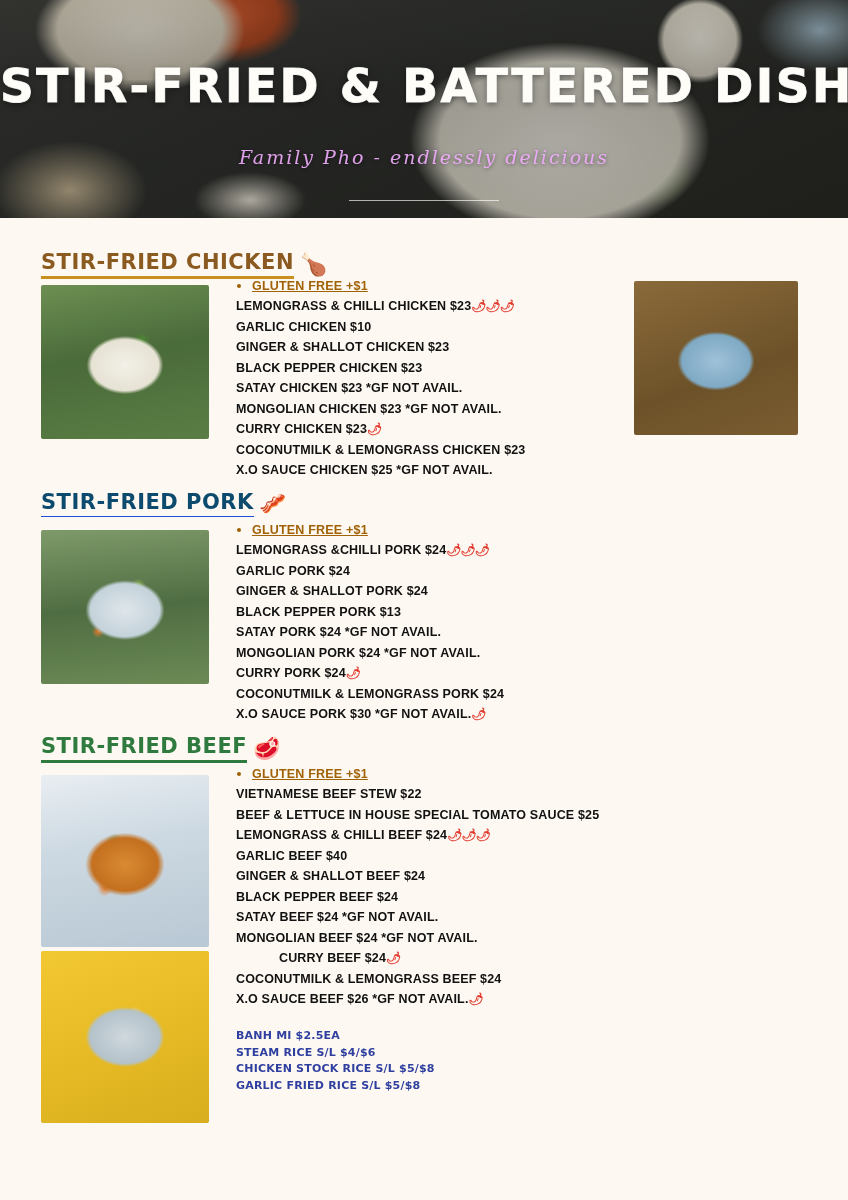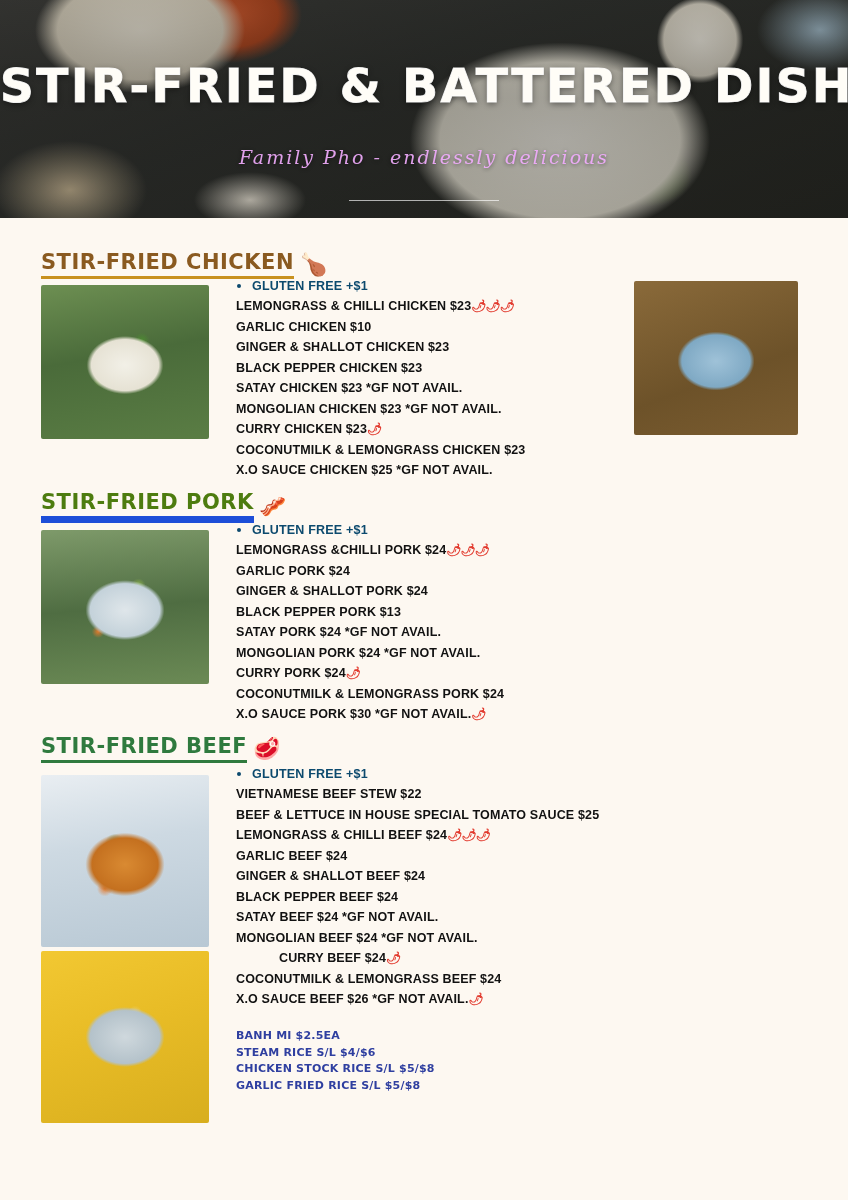--- a/index.html
+++ b/index.html
@@ -85,21 +85,21 @@
   }
   .section-head .label {
     font-family: "DejaVu Sans", sans-serif;
     font-weight: 700;
     font-size: 21px;
     letter-spacing: .5px;
     text-transform: uppercase;
     padding-bottom: 2px;
   }
   .u-chicken .label { color:#8a5a20; border-bottom: 3px solid #c8911f; }
-  .u-pork .label    { color:#4d7c0f; border-bottom: 7px solid #1d4ed8; }
+  .u-pork .label    { color:#0c4a6e; border-bottom: 1px solid #1d4ed8; }
   .u-beef .label    { color:#2f7a3e; border-bottom: 3px solid #2f7a3e; }
 
   .sec-icon { font-size: 22px; line-height: 1; }
 
   .photo {
     position: absolute;
     border-radius: 2px;
     overflow: hidden;
   }
   .ph-chicken {
@@ -142,24 +142,25 @@
       radial-gradient(circle 14px at 46% 46%, #7a6145 0%, rgba(122,97,69,0) 72%),
       radial-gradient(circle 11px at 60% 56%, #3c7a2c 0%, rgba(60,122,44,0) 72%),
       radial-gradient(circle 10px at 56% 36%, #e8d07c 0%, rgba(232,208,124,0) 72%),
       linear-gradient(160deg, #f2c832 0%, #e8bc26 45%, #d8ae1e 100%);
   }
 
   .items { position: absolute; }
   .item-gf {
     font-size: 12.5px;
     font-weight: 700;
-    color: #0c4a6e;
+    color: #a16207;
     letter-spacing: .2px;
     margin: 0 0 3px 16px;
     list-style: disc;
+    text-decoration: underline;
   }
   .item-gf::marker { font-size: 13px; }
   .item {
     font-size: 12.5px;
     font-weight: 700;
     color: #111;
     letter-spacing: .15px;
     line-height: 20.5px;
     white-space: nowrap;
   }
@@ -236,21 +237,21 @@
   </div>
 
   <div class="photo ph-beef" style="left:41px; top:557px; width:168px; height:172px;"></div>
   <div class="photo ph-beef2" style="left:41px; top:733px; width:168px; height:172px;"></div>
 
   <ul class="items" style="left:236px; top:548px; margin:0; padding:0;">
     <li class="item-gf">GLUTEN FREE +$1</li>
     <li class="item" style="list-style:none;">VIETNAMESE BEEF STEW $22</li>
     <li class="item" style="list-style:none;">BEEF &amp; LETTUCE IN HOUSE SPECIAL TOMATO SAUCE $25</li>
     <li class="item" style="list-style:none;"><span>LEMONGRASS &amp; CHILLI BEEF $24</span><span class="chilli">🌶🌶🌶</span></li>
-    <li class="item" style="list-style:none;">GARLIC BEEF $24</li>
+    <li class="item" style="list-style:none;">GARLIC BEEF $40</li>
     <li class="item" style="list-style:none;">GINGER &amp; SHALLOT BEEF $24</li>
     <li class="item" style="list-style:none;">BLACK PEPPER BEEF $24</li>
     <li class="item" style="list-style:none;">SATAY BEEF $24 *GF NOT AVAIL.</li>
     <li class="item" style="list-style:none;">MONGOLIAN BEEF $24 *GF NOT AVAIL.</li>
     <li class="item" style="list-style:none;margin-left:43px;"><span>CURRY BEEF $24</span><span class="chilli">🌶</span></li>
     <li class="item" style="list-style:none;">COCONUTMILK &amp; LEMONGRASS BEEF $24</li>
     <li class="item" style="list-style:none;"><span>X.O SAUCE BEEF $26 *GF NOT AVAIL.</span><span class="chilli">🌶</span></li>
   </ul>
 
   <div class="extras" style="left:236px; top:810px;">

